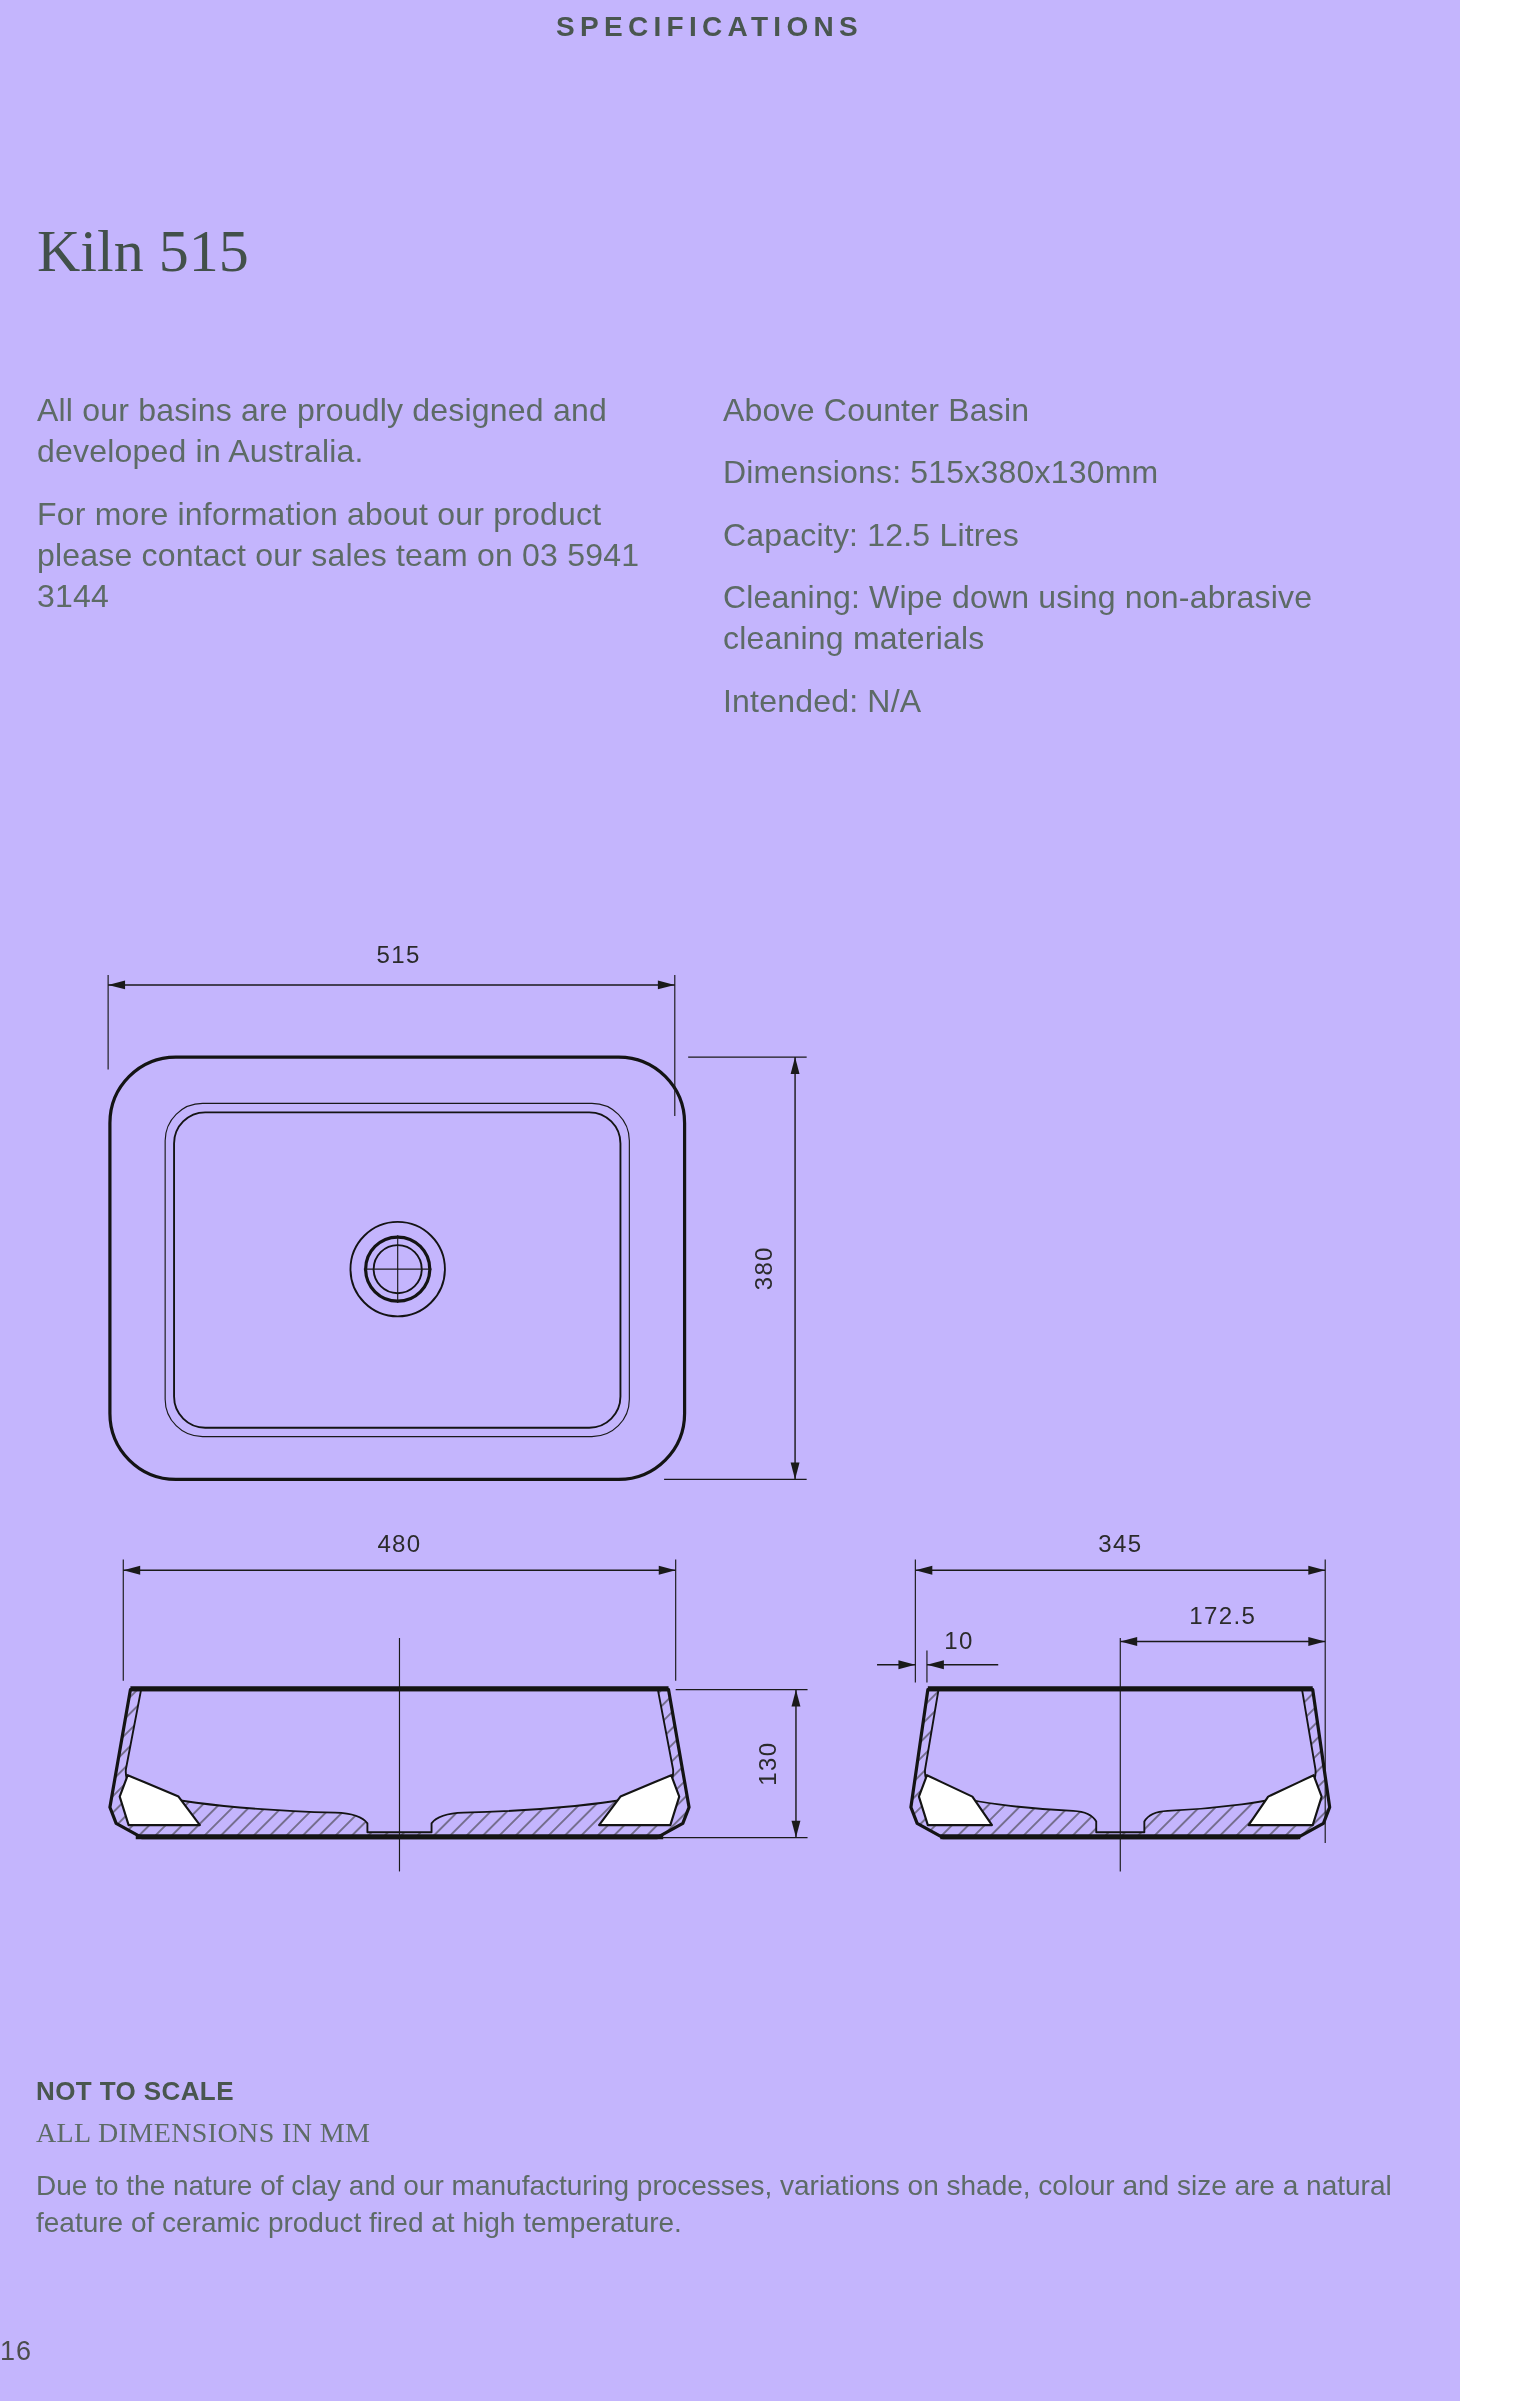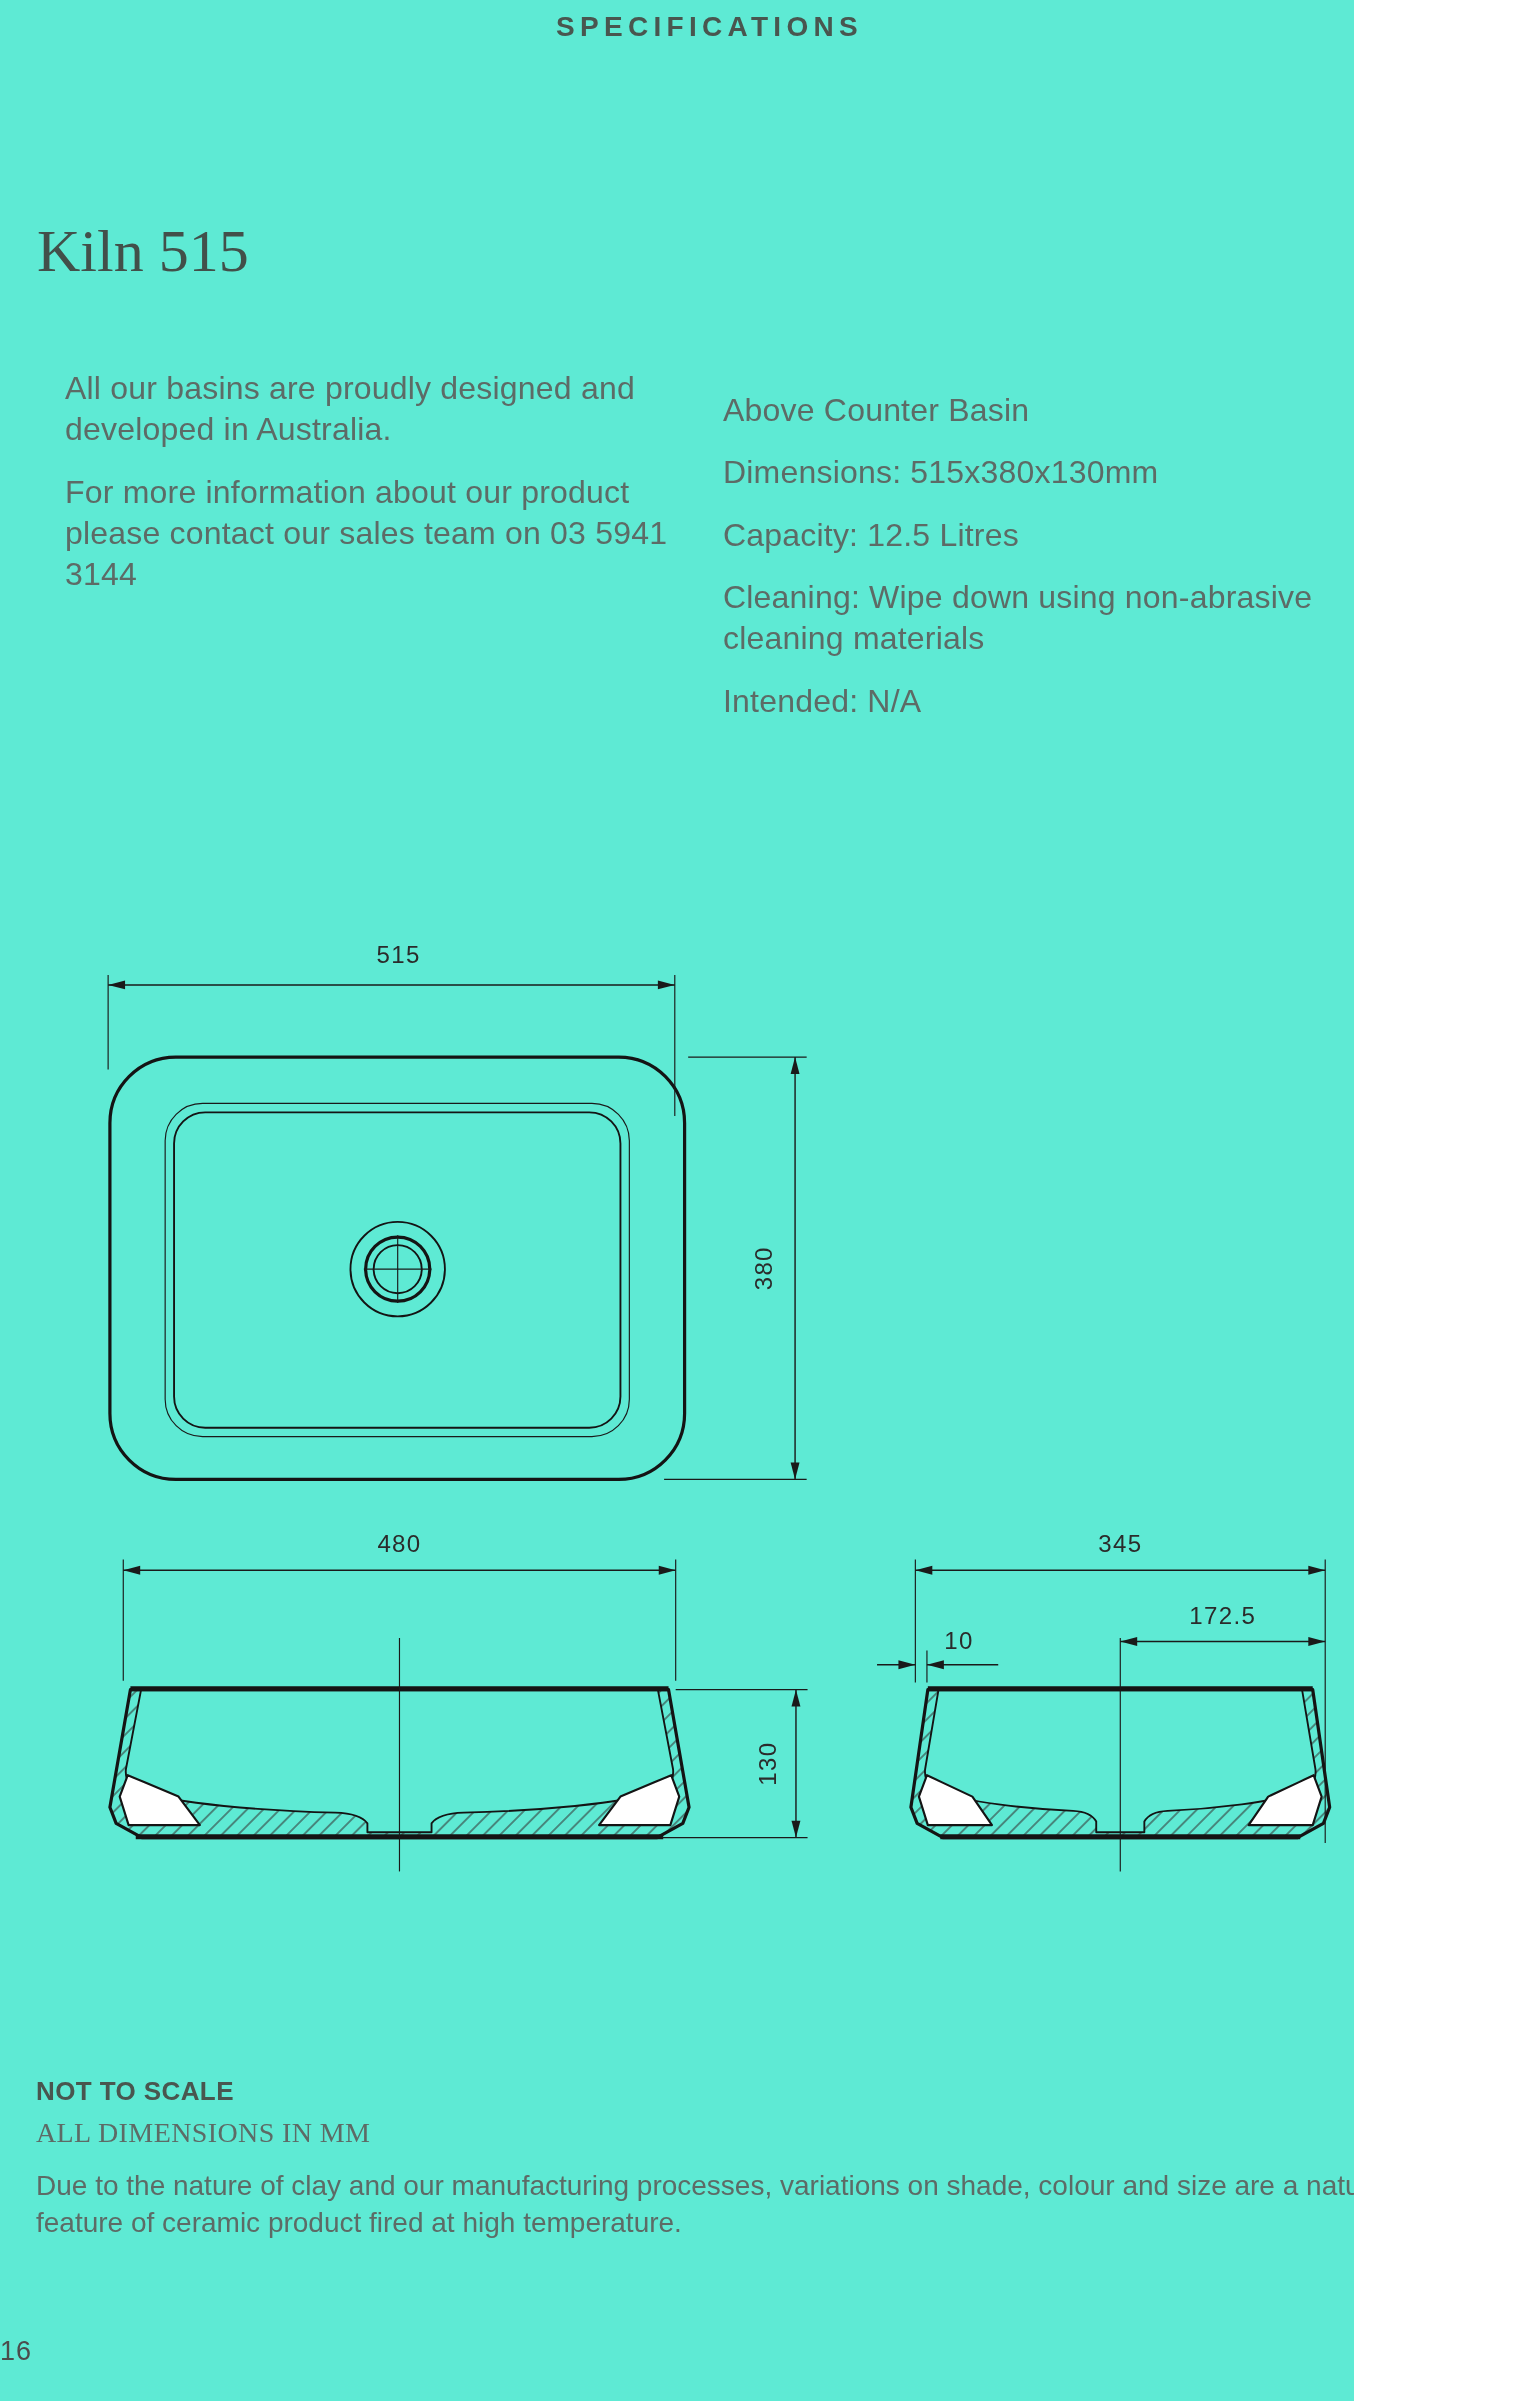--- a/index.html
+++ b/index.html
@@ -1,31 +1,31 @@
 <!DOCTYPE html>
 <html style="font-size:14.3px"><head>
 <meta charset="utf-8">
 <style>
   html,body{margin:0;padding:0;background:#fff;}
   #page{
-    position:relative;width:1354px;height:2401px;background:#5eead4;
+    position:relative;width:1460px;height:2401px;background:#c4b5fd;
     font-family:"Liberation Sans",sans-serif;overflow:hidden;
   }
   .doc-header{
     position:absolute;top:10.7px;left:0;width:1419px;text-align:center;
     font-size:28px;font-weight:bold;letter-spacing:5.3px;color:#49564f;
   }
   .product-title{
     position:absolute;top:221px;left:37px;margin:0;
     font-family:"Liberation Serif",serif;font-weight:400;
     font-size:60px;line-height:1;color:#42504a;letter-spacing:0px;
   }
   .intro-col{
-    position:absolute;top:368px;left:37px;width:642px;
-    font-size:32px;line-height:41px;color:#5d6b66;letter-spacing:0.2px;margin-left:28px;
+    position:absolute;top:390px;left:37px;width:642px;
+    font-size:32px;line-height:41px;color:#5d6b66;letter-spacing:0.2px;
   }
   .intro-col p{margin:0 0 22px 0;}
   .spec-col{
     position:absolute;top:390px;left:723px;width:655px;
     font-size:32px;line-height:41px;color:#5d6b66;letter-spacing:0.2px;
   }
   .spec-col p{margin:0 0 21.4px 0;}
   .drawing-layer{position:absolute;top:927px;left:0;}
   .footer-block{position:absolute;left:36px;color:#5d6b66;}
   .scale-note{top:2076px;font-size:26px;font-weight:bold;color:#49564f;letter-spacing:0.4px;}

